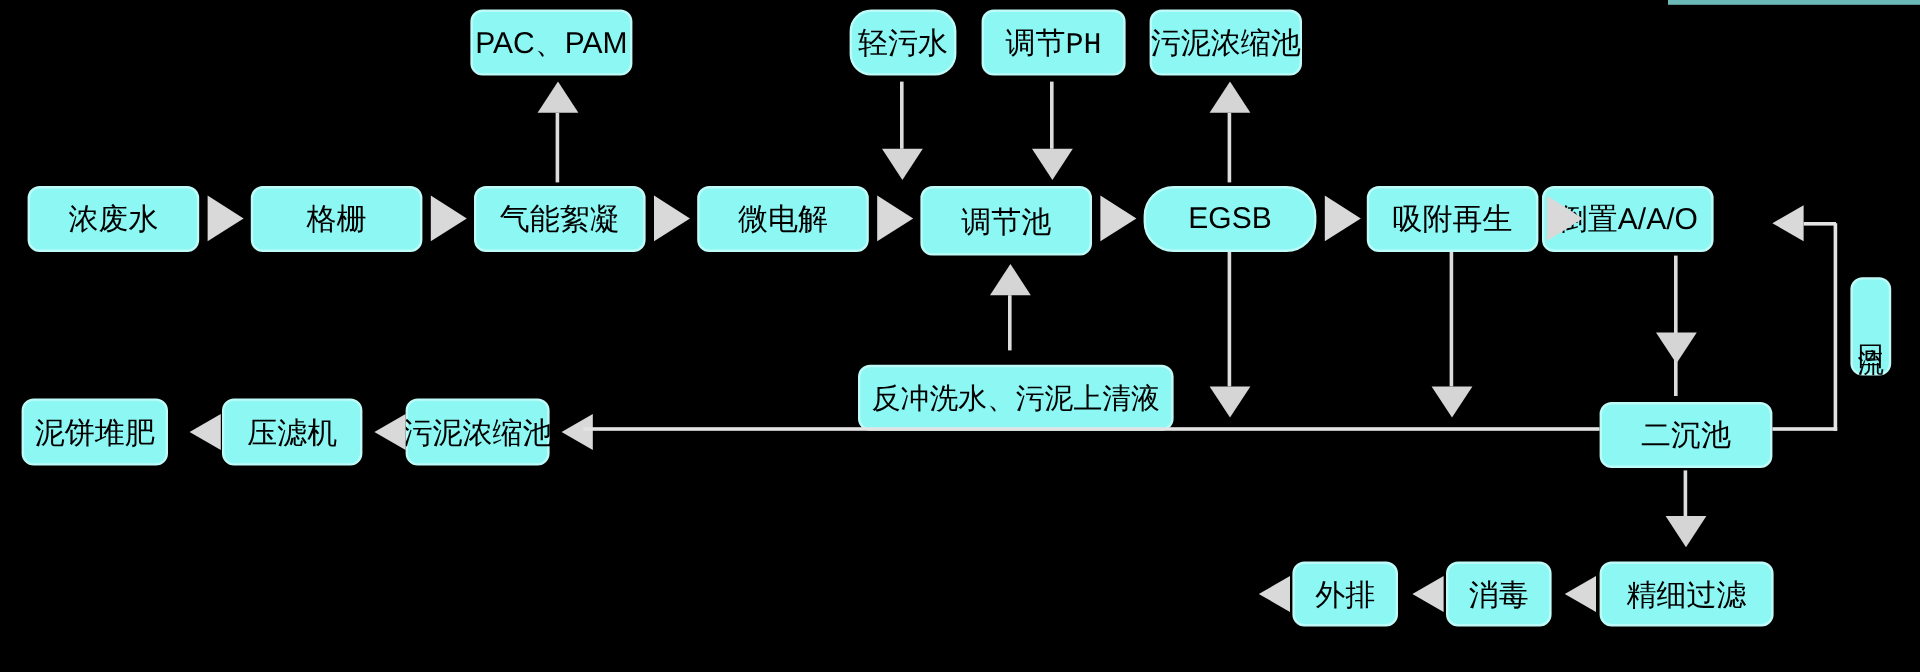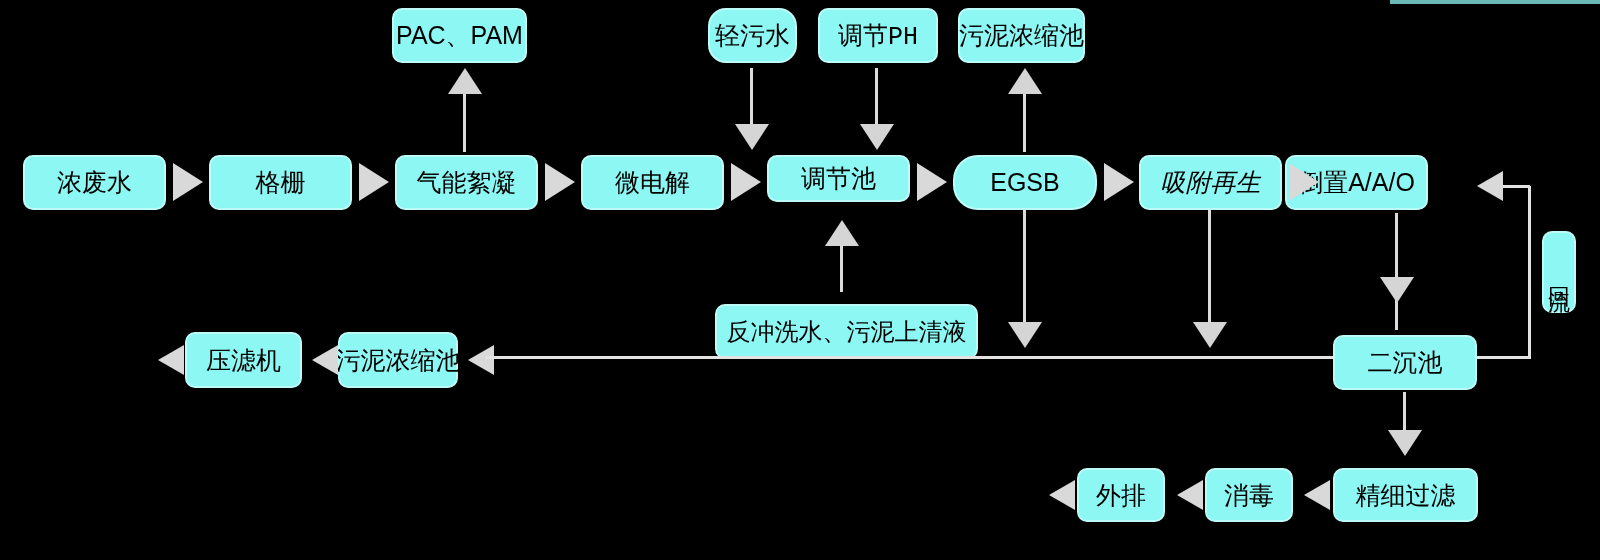--- a/index.html
+++ b/index.html
@@ -36,29 +36,30 @@
 
   <div class="box" style="left:392px; top:8px;  width:135px; height:55px;">PAC、PAM</div>
   <div class="box" style="left:708px; top:8px;  width:89px;  height:55px;border-radius:18px;">轻污水</div>
   <div class="box" style="left:818px; top:8px;  width:120px; height:55px;font-family:Liberation Mono, monospace;">调节PH</div>
   <div class="box" style="left:958px; top:8px;  width:127px; height:55px;">污泥浓缩池</div>
 
   <div class="box" style="left:23px;   top:155px; width:143px; height:55px;">浓废水</div>
   <div class="box" style="left:209px;  top:155px; width:143px; height:55px;">格栅</div>
   <div class="box" style="left:395px;  top:155px; width:143px; height:55px;">气能絮凝</div>
   <div class="box" style="left:581px;  top:155px; width:143px; height:55px;">微电解</div>
-  <div class="box" style="left:767px;  top:155px; width:143px; height:47px;">调节池</div>
+  <div class="box" style="left:767px;  top:155px; width:143px; height:58px;">调节池</div>
   <div class="box" style="left:953px;  top:155px; width:144px; height:55px;border-radius:25px;">EGSB</div>
-  <div class="box" style="left:1139px; top:155px; width:143px; height:55px;font-style:italic;">吸附再生</div>
+  <div class="box" style="left:1139px; top:155px; width:143px; height:55px;">吸附再生</div>
   <div class="box" style="left:1285px; top:155px; width:143px; height:55px;">倒置A/A/O</div>
 
   <div class="box vertical" style="left:1542px; top:231px; width:34px; height:82px;">回流</div>
 
   <div class="box small" style="left:715px; top:292px; width:263px; height:55px;margin-top:12px;">反冲洗水、污泥上清液</div>
 
+  <div class="box" style="left:18px;  top:332px; width:122px; height:56px;">泥饼堆肥</div>
   <div class="box" style="left:185px; top:332px; width:117px; height:56px;">压滤机</div>
   <div class="box" style="left:338px; top:332px; width:120px; height:56px;">污泥浓缩池</div>
   <div class="box" style="left:1333px; top:335px; width:144px; height:55px;">二沉池</div>
 
   <div class="box" style="left:1077px; top:468px; width:88px;  height:54px;">外排</div>
   <div class="box" style="left:1205px; top:468px; width:88px;  height:54px;">消毒</div>
   <div class="box" style="left:1333px; top:468px; width:145px; height:54px;">精细过滤</div>
 
   <div class="tri tri-r" style="left:173px;  top:163px;"></div>
   <div class="tri tri-r" style="left:359px;  top:163px;"></div>

